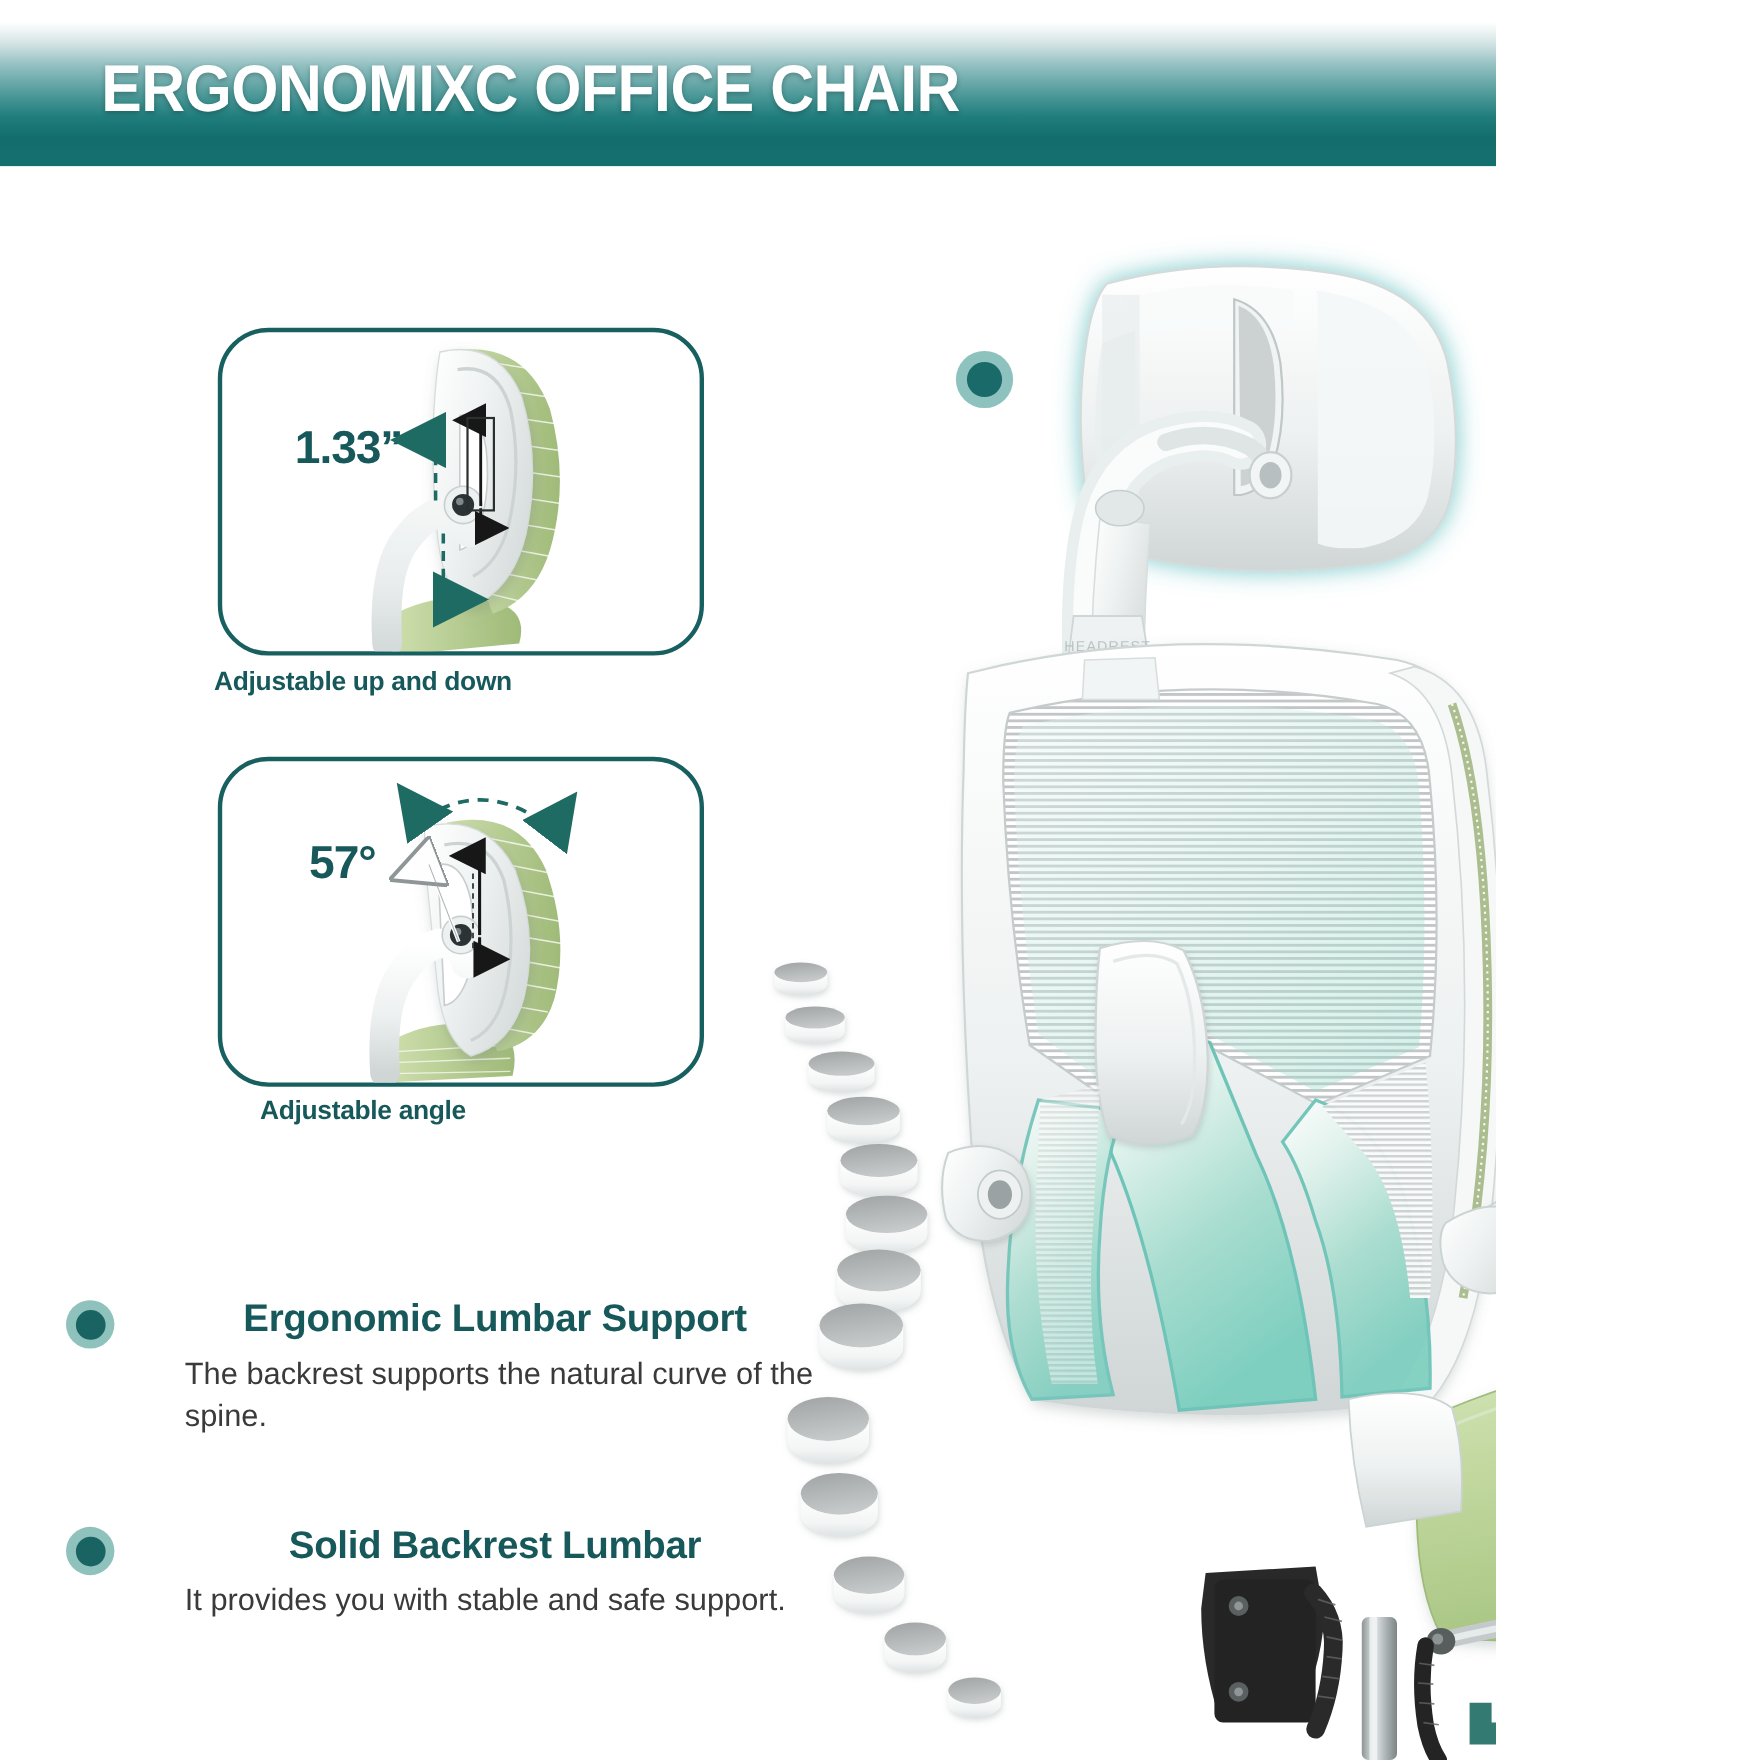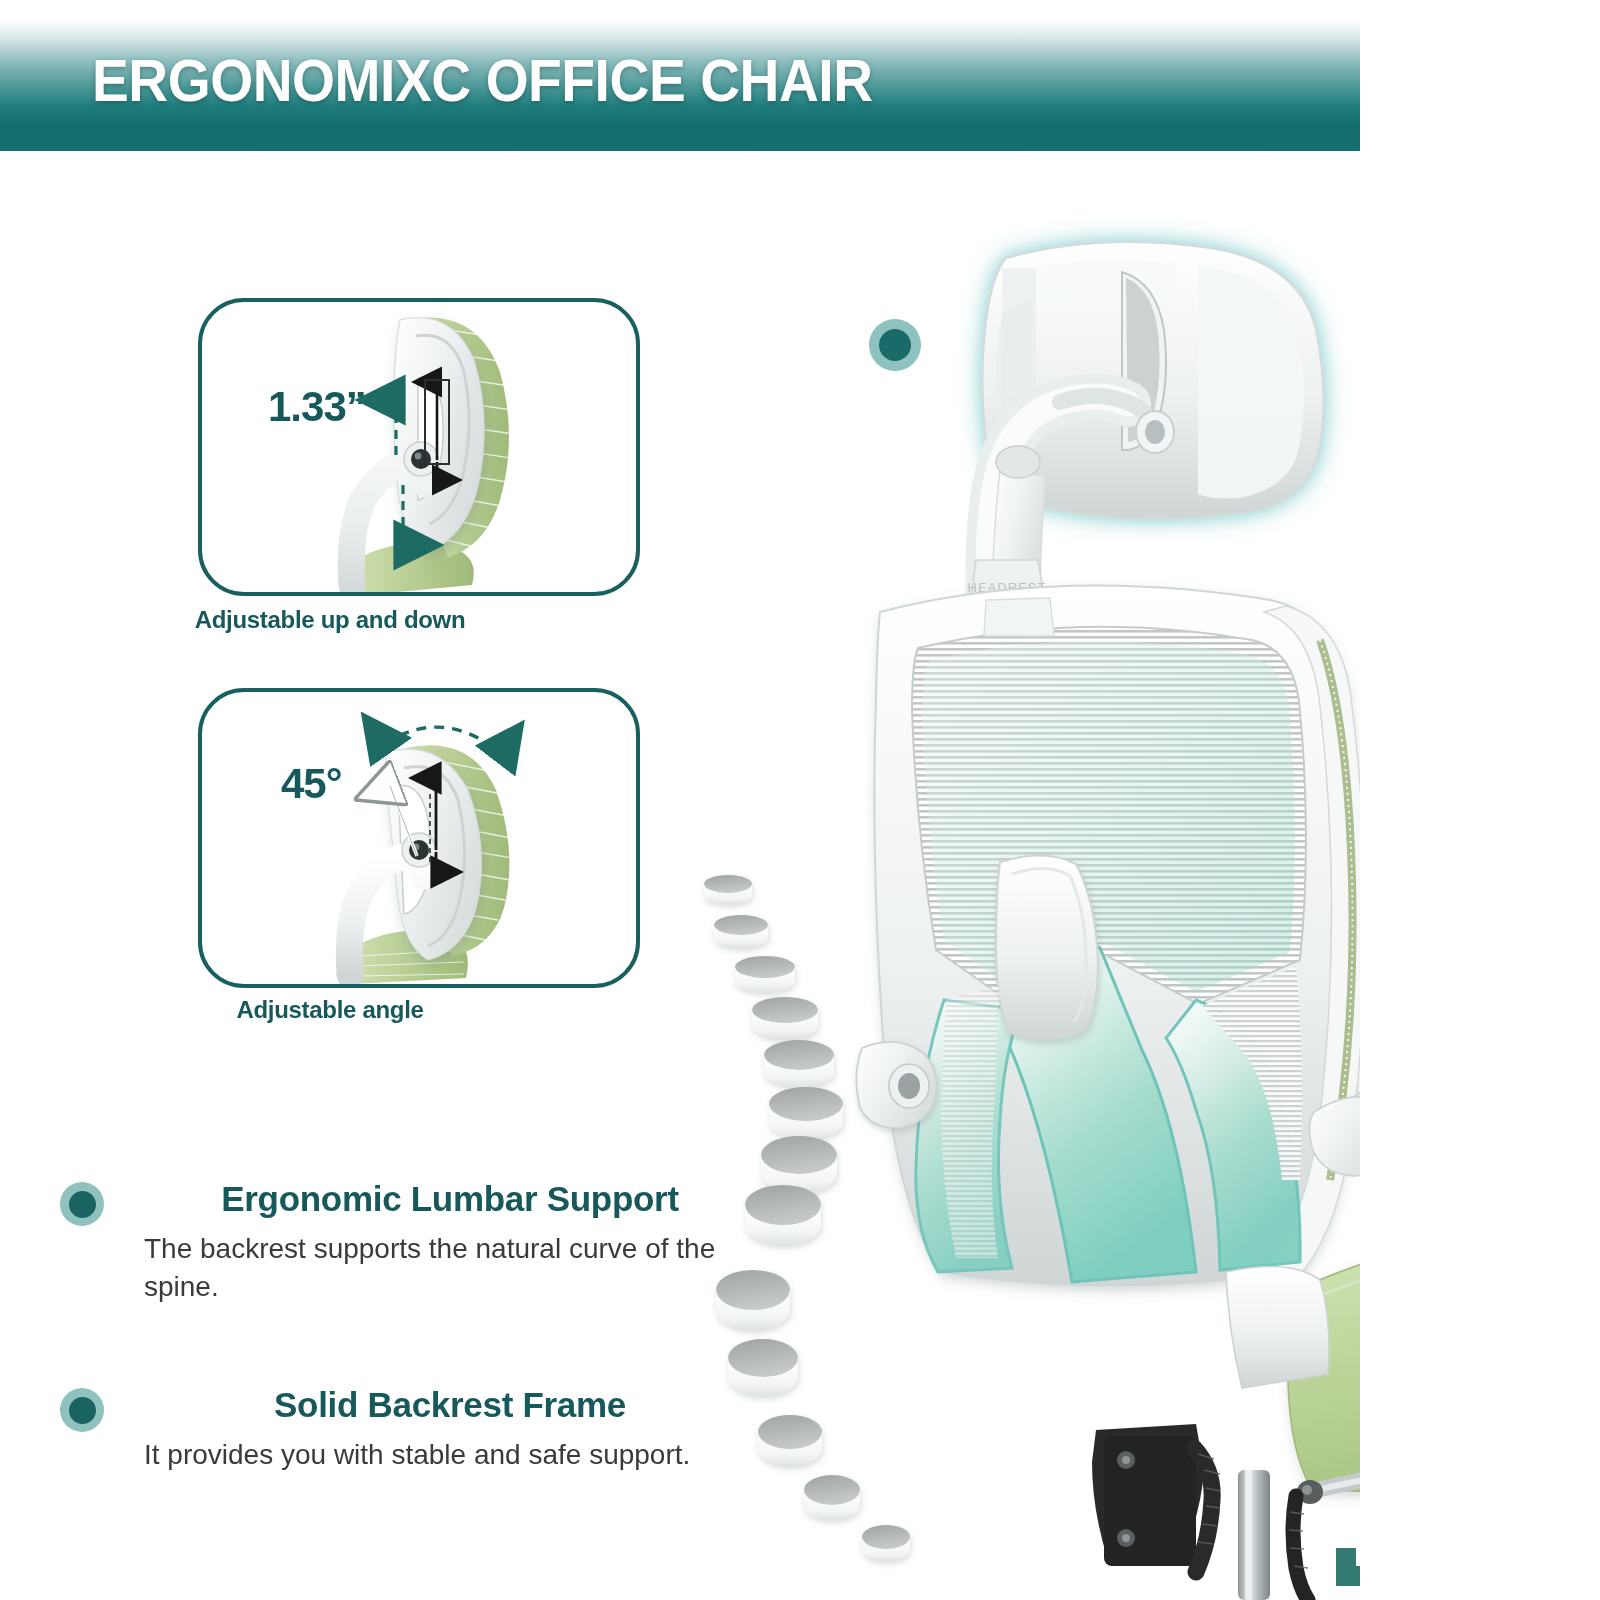--- a/index.html
+++ b/index.html
@@ -86,21 +86,21 @@
     margin-left:80px;
     color:#17595b;
     font-weight:bold;
     font-size:35px;
     line-height:42px;
     letter-spacing:-0.3px;
     white-space:nowrap;
     text-align:center;
   }
   .bullet-desc{
-    margin-left:84px;
+    margin-left:108px;
     margin-top:10px;
     color:#3a3a3a;
     font-size:28px;
     line-height:38px;
     max-width:580px;
   }
   #bullet-row-2{margin-top:78px;}
   #bullet-desc-2{white-space:nowrap;}
 </style>
 </head>
@@ -108,21 +108,21 @@
 
 <div class="page">
 
   <div class="banner"></div>
   <div class="banner-title">ERGONOMIXC OFFICE CHAIR</div>
 
   <div class="card" id="card-1"></div>
   <div class="card" id="card-2"></div>
 
   <div class="measure-label" id="label-216">1.33”</div>
-  <div class="measure-label" id="label-45">45°</div>
+  <div class="measure-label" id="label-45">57°</div>
 
   <div class="card-caption" id="caption-1">Adjustable up and down</div>
   <div class="card-caption" id="caption-2">Adjustable angle</div>
 
   <svg class="art" viewBox="0 0 1600 1600" xmlns="http://www.w3.org/2000/svg">
     <defs>
 
       <pattern id="meshStripes" width="6" height="6" patternUnits="userSpaceOnUse">
         <rect width="6" height="6" fill="#ffffff"></rect>
         <rect width="6" height="2.6" fill="#b8bcbd" opacity="0.85"></rect>
@@ -518,19 +518,19 @@
   <div class="bullets">
 
     <div class="bullet-row" id="bullet-row-1">
       <span class="bullet-dot"></span>
       <div class="bullet-title">Ergonomic Lumbar Support</div>
       <div class="bullet-desc">The backrest supports the natural curve of the spine.</div>
     </div>
 
     <div class="bullet-row" id="bullet-row-2">
       <span class="bullet-dot"></span>
-      <div class="bullet-title">Solid Backrest Frame</div>
+      <div class="bullet-title">Solid Backrest Lumbar</div>
       <div class="bullet-desc" id="bullet-desc-2">It provides you with stable and safe support.</div>
     </div>
 
   </div>
 
 </div>
 
 </body></html>

